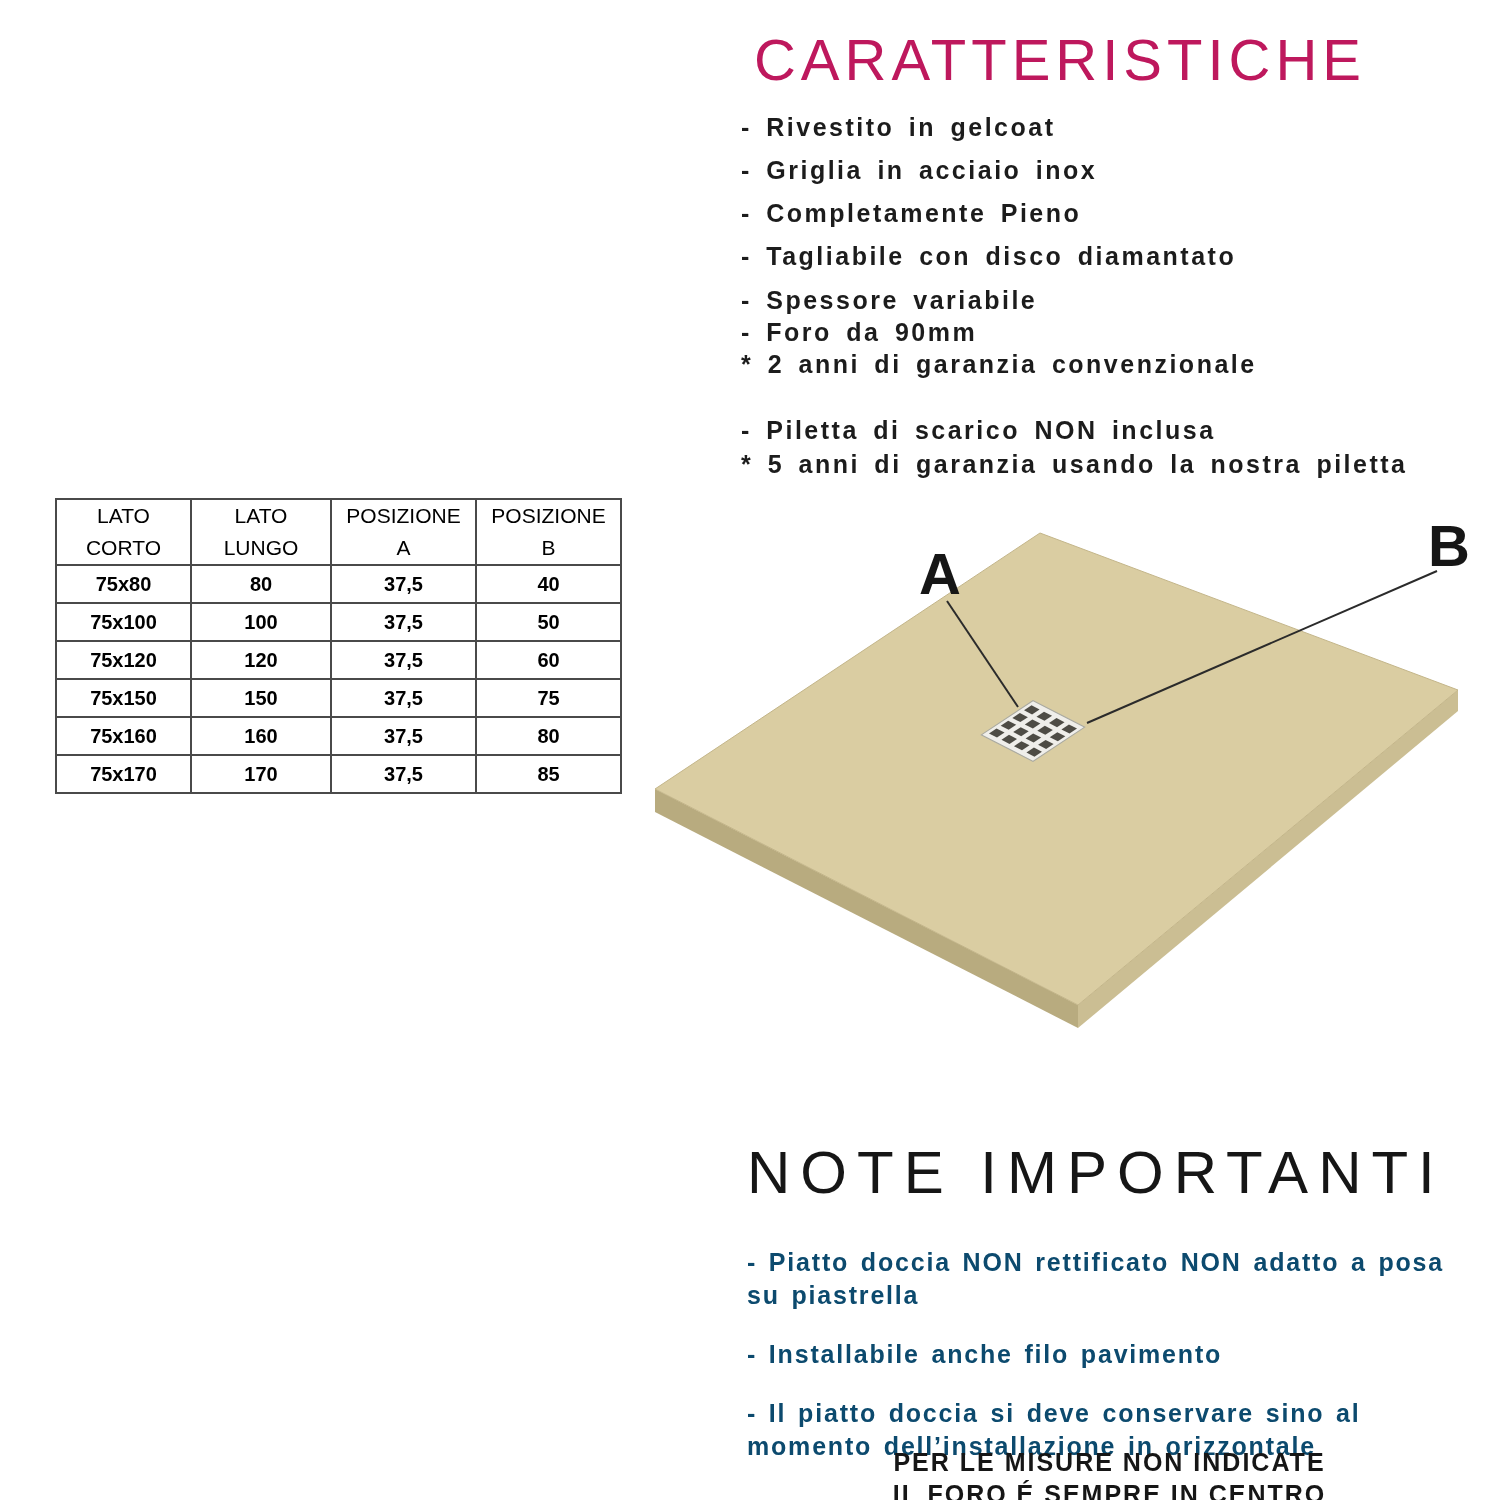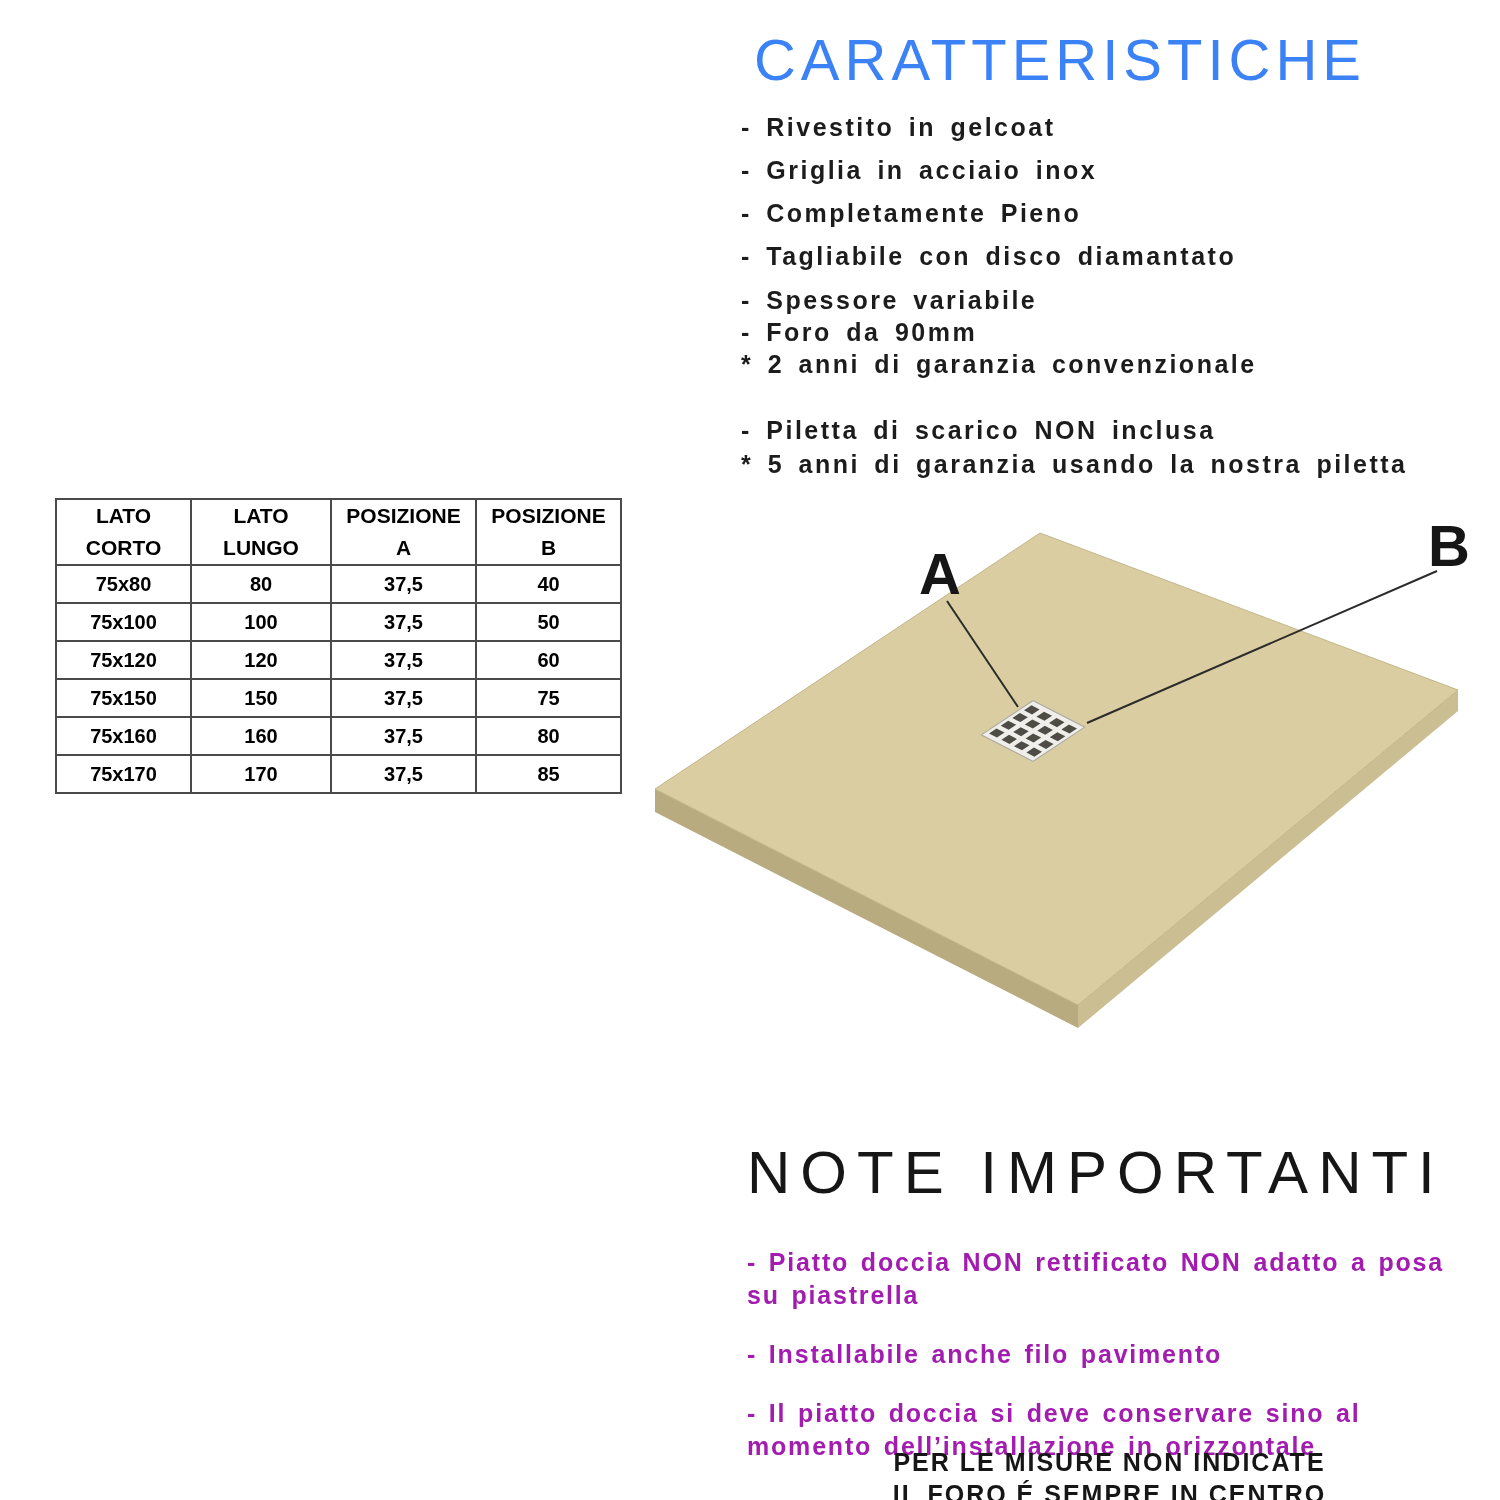--- a/index.html
+++ b/index.html
@@ -8,21 +8,21 @@
     width:1500px; height:1500px;
     font-family:"Liberation Sans", sans-serif;
     color:#161616;
   }
   .page { position:relative; width:1500px; height:1500px; background:#ffffff; overflow:hidden; }
 
   
   .char-title {
     position:absolute; left:740px; top:26px; width:640px;
     text-align:center; font-size:58px; font-weight:400;
-    letter-spacing:5px; white-space:nowrap; color:#3b82f6;
+    letter-spacing:5px; white-space:nowrap; color:#be185d;
   }
   .char-list {
     position:absolute; left:741px; top:112px; width:765px;
     font-size:25px; font-weight:700; letter-spacing:2.5px; word-spacing:5px;
     color:#1c1c1c;
   }
   .char-list .item { line-height:30px; white-space:nowrap; }
   .grp1 .item { margin-bottom:13px; }
   .grp2 { margin-top:14px; }
   .grp2 .item { margin-bottom:2px; }
@@ -31,42 +31,42 @@
 
   
   .size-table {
     position:absolute; left:55px; top:498px;
     border-collapse:collapse; table-layout:fixed;
     font-family:"Liberation Sans", sans-serif;
   }
   .size-table th, .size-table td {
     border:2px solid #4a4a4a; text-align:center; vertical-align:middle; color:#000;
   }
-  .size-table th { height:51px; font-size:21px; font-weight:700; }
+  .size-table th { height:51px; font-size:21px; font-weight:400; }
   .size-table td { height:38px; font-size:20px; font-weight:700;margin-left:12px; }
   .col-1 { width:135px; } .col-2 { width:140px; } .col-3 { width:145px; } .col-4 { width:145px; }
   .th-line { line-height:32px; }
 
   
   .diagram-svg { position:absolute; left:620px; top:490px; }
   .diagram-svg text {
     font-family:"Liberation Sans", sans-serif;
     font-size:58px; font-weight:700; fill:#161616;
   }
 
   
   .notes-title {
     position:absolute; left:747px; top:1138px; width:740px;
     text-align:left; font-size:60px; font-weight:400;
     letter-spacing:10px; white-space:nowrap; color:#161616;
   }
   .notes-list {
     position:absolute; left:747px; top:1246px; width:725px;
     font-size:25px; font-weight:700; letter-spacing:1.8px; word-spacing:3px;
-    line-height:33px; color:#a21caf;
+    line-height:33px; color:#0c4a6e;
   }
   .notes-list .note { margin-bottom:26px; }
   .notes-footer {
     position:absolute; left:747px; top:1446px; width:725px;
     text-align:center; font-size:25px; font-weight:700;
     letter-spacing:2px; line-height:32px; color:#161616;
   }
 </style>
 </head>
 <body>

